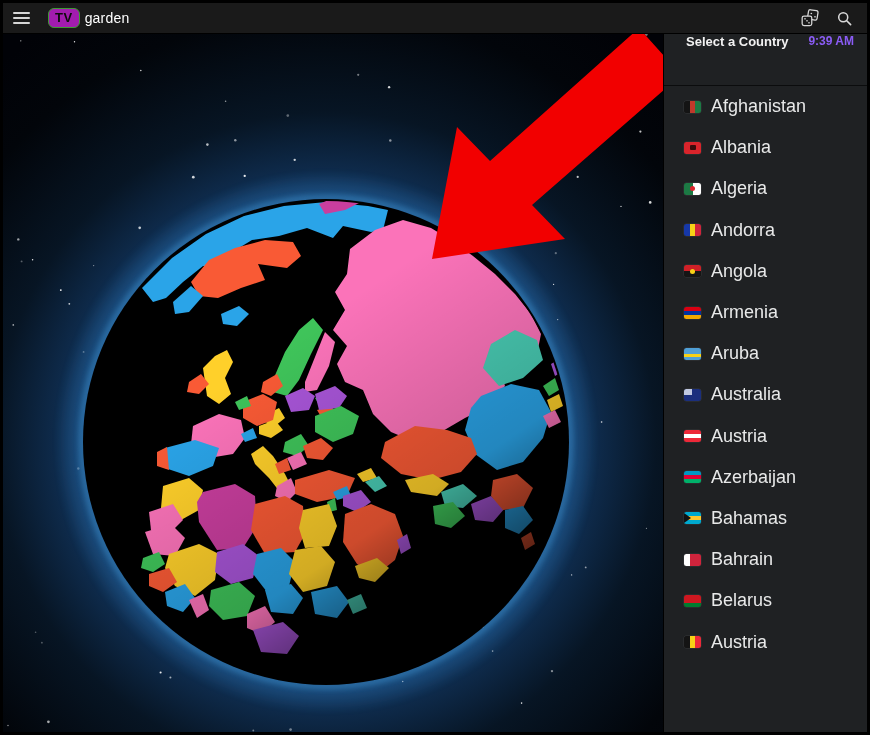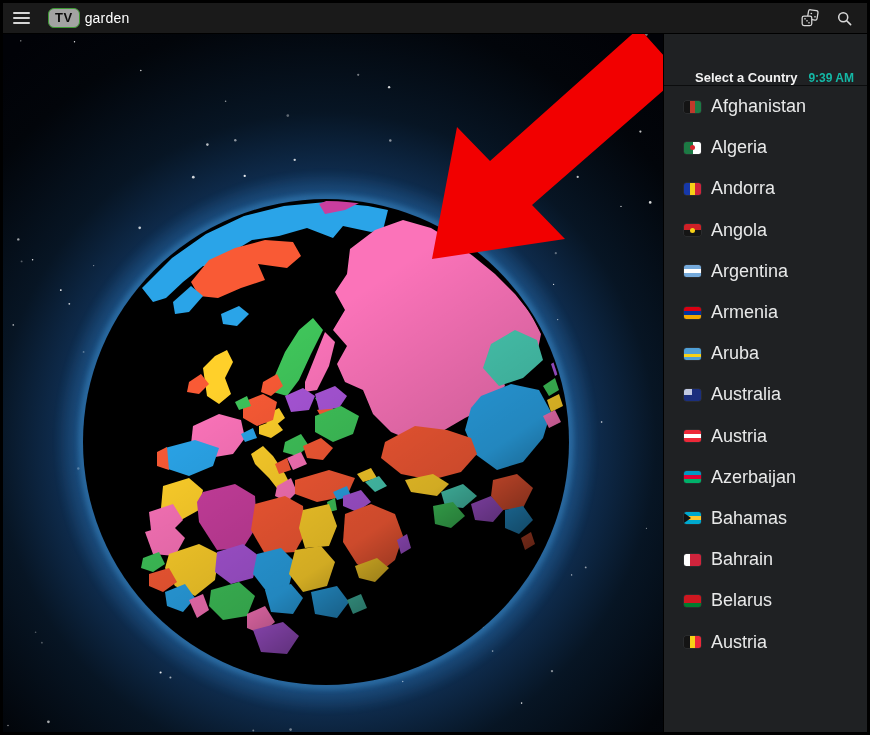--- a/index.html
+++ b/index.html
@@ -16,24 +16,24 @@
     font-weight:900;font-size:13px;color:#0c0c0c;letter-spacing:.5px;}
   .logo-word{font-weight:400;font-size:14px;color:#fff;letter-spacing:.2px;}
   .topbar-right{margin-left:auto;display:flex;align-items:center;gap:16px;padding-right:4px;}
   .tb-icon{display:flex;align-items:center;justify-content:center;cursor:pointer;}
   
   .content{flex:1;display:flex;min-height:0;}
   .main-area{position:relative;width:660px;flex:0 0 660px;background:#04060b;overflow:hidden;}
   .main-area svg{position:absolute;inset:0;display:block;}
   
   .sidebar{flex:1;background:#1f2123;border-left:1px solid #000;display:flex;flex-direction:column;min-height:0;}
-  .sb-header{flex:0 0 51px;display:flex;align-items:flex-end;justify-content:space-between;
-    padding:0 13px 0 31px;border-bottom:1px solid #0b0c0d;}
+  .sb-header{flex:0 0 51px;display:flex;align-items:flex-start;justify-content:space-between;
+    padding:0 13px 0 22px;border-bottom:1px solid #0b0c0d;}
   .sb-title{font-size:13px;font-weight:700;color:#f2f2f2;}
-  .sb-time{font-size:12px;font-weight:700;color:#14b8a6;}
+  .sb-time{font-size:12px;font-weight:700;color:#8b5cf6;}
   .country-list{flex:1;overflow:hidden;}
   .country-row{height:41.2px;display:flex;align-items:center;gap:10px;padding:0 14px 0 20px;cursor:pointer;}
   .cname{font-size:18px;font-weight:500;color:#e8e9e9;}
   
   .flag{position:relative;width:17px;height:12px;border-radius:2.5px;overflow:hidden;flex:0 0 17px;
     display:flex;box-shadow:0 0 0 .5px rgba(255,255,255,.10);}
   .flag.h{flex-direction:column;}
   .flag.v{flex-direction:row;}
   .flag i{flex:1;display:block;}
   .flag .emb{position:absolute;display:block;}
@@ -48,21 +48,21 @@
 
 <div class="frame">
 
   <div class="topbar">
     <div class="hamburger">
         <i></i>
         <i></i>
         <i></i>
       </div>
     <div class="logo">
-      <span class="logo-badge" style="background: #a3a3a3;">TV</span>
+      <span class="logo-badge" style="background: #a21caf;">TV</span>
       <span class="logo-word">garden</span>
     </div>
     <div class="topbar-right">
       <span class="tb-icon">
         <svg width="20" height="20" viewBox="0 0 24 24" fill="none">
           <rect x="9.6" y="2.6" width="11.5" height="11.5" rx="2.2" transform="rotate(9 15.3 8.3)" stroke="#d9d9d9" stroke-width="1.5" fill="#1a1a1a"></rect>
           <circle cx="13.6" cy="6.6" r="1" fill="#d9d9d9"></circle>
             <circle cx="18" cy="10.6" r="1" fill="#d9d9d9"></circle>
           <rect x="2.6" y="9.6" width="11.5" height="11.5" rx="2.2" stroke="#d9d9d9" stroke-width="1.5" fill="#1a1a1a"></rect>
           <circle cx="6" cy="13" r="1" fill="#d9d9d9"></circle>
@@ -293,20 +293,27 @@
       <div class="country-list">
           <div class="country-row">
             <span class="flag v">
               <i style="background: rgb(20, 20, 20);"></i>
               <i style="background: rgb(192, 57, 43);"></i>
               <i style="background: rgb(28, 122, 68);"></i>
             </span>
             <span class="cname">Afghanistan</span>
           </div>
           <div class="country-row">
+            <span class="flag h">
+              <i style="background: rgb(217, 36, 43);"></i>
+              <span class="emb rect" style="background: rgb(58, 12, 12);"></span>
+            </span>
+            <span class="cname">Albania</span>
+          </div>
+          <div class="country-row">
             <span class="flag v">
               <i style="background: rgb(28, 122, 68);"></i>
               <i style="background: rgb(255, 255, 255);"></i>
               <span class="emb circle" style="background: rgb(217, 36, 43);"></span>
             </span>
             <span class="cname">Algeria</span>
           </div>
           <div class="country-row">
             <span class="flag v">
               <i style="background: rgb(22, 56, 168);"></i>
@@ -318,28 +325,20 @@
           <div class="country-row">
             <span class="flag h">
               <i style="background: rgb(207, 32, 39);"></i>
               <i style="background: rgb(21, 21, 21);"></i>
               <span class="emb circle" style="background: rgb(247, 209, 23);"></span>
             </span>
             <span class="cname">Angola</span>
           </div>
           <div class="country-row">
             <span class="flag h">
-              <i style="background: rgb(117, 170, 219);"></i>
-              <i style="background: rgb(255, 255, 255);"></i>
-              <i style="background: rgb(117, 170, 219);"></i>
-            </span>
-            <span class="cname">Argentina</span>
-          </div>
-          <div class="country-row">
-            <span class="flag h">
               <i style="background: rgb(217, 0, 18);"></i>
               <i style="background: rgb(0, 51, 160);"></i>
               <i style="background: rgb(242, 168, 0);"></i>
             </span>
             <span class="cname">Armenia</span>
           </div>
           <div class="country-row">
             <span class="flag h">
               <i style="background: rgb(79, 159, 214);"></i>
               <i style="background: rgb(79, 159, 214);"></i>

